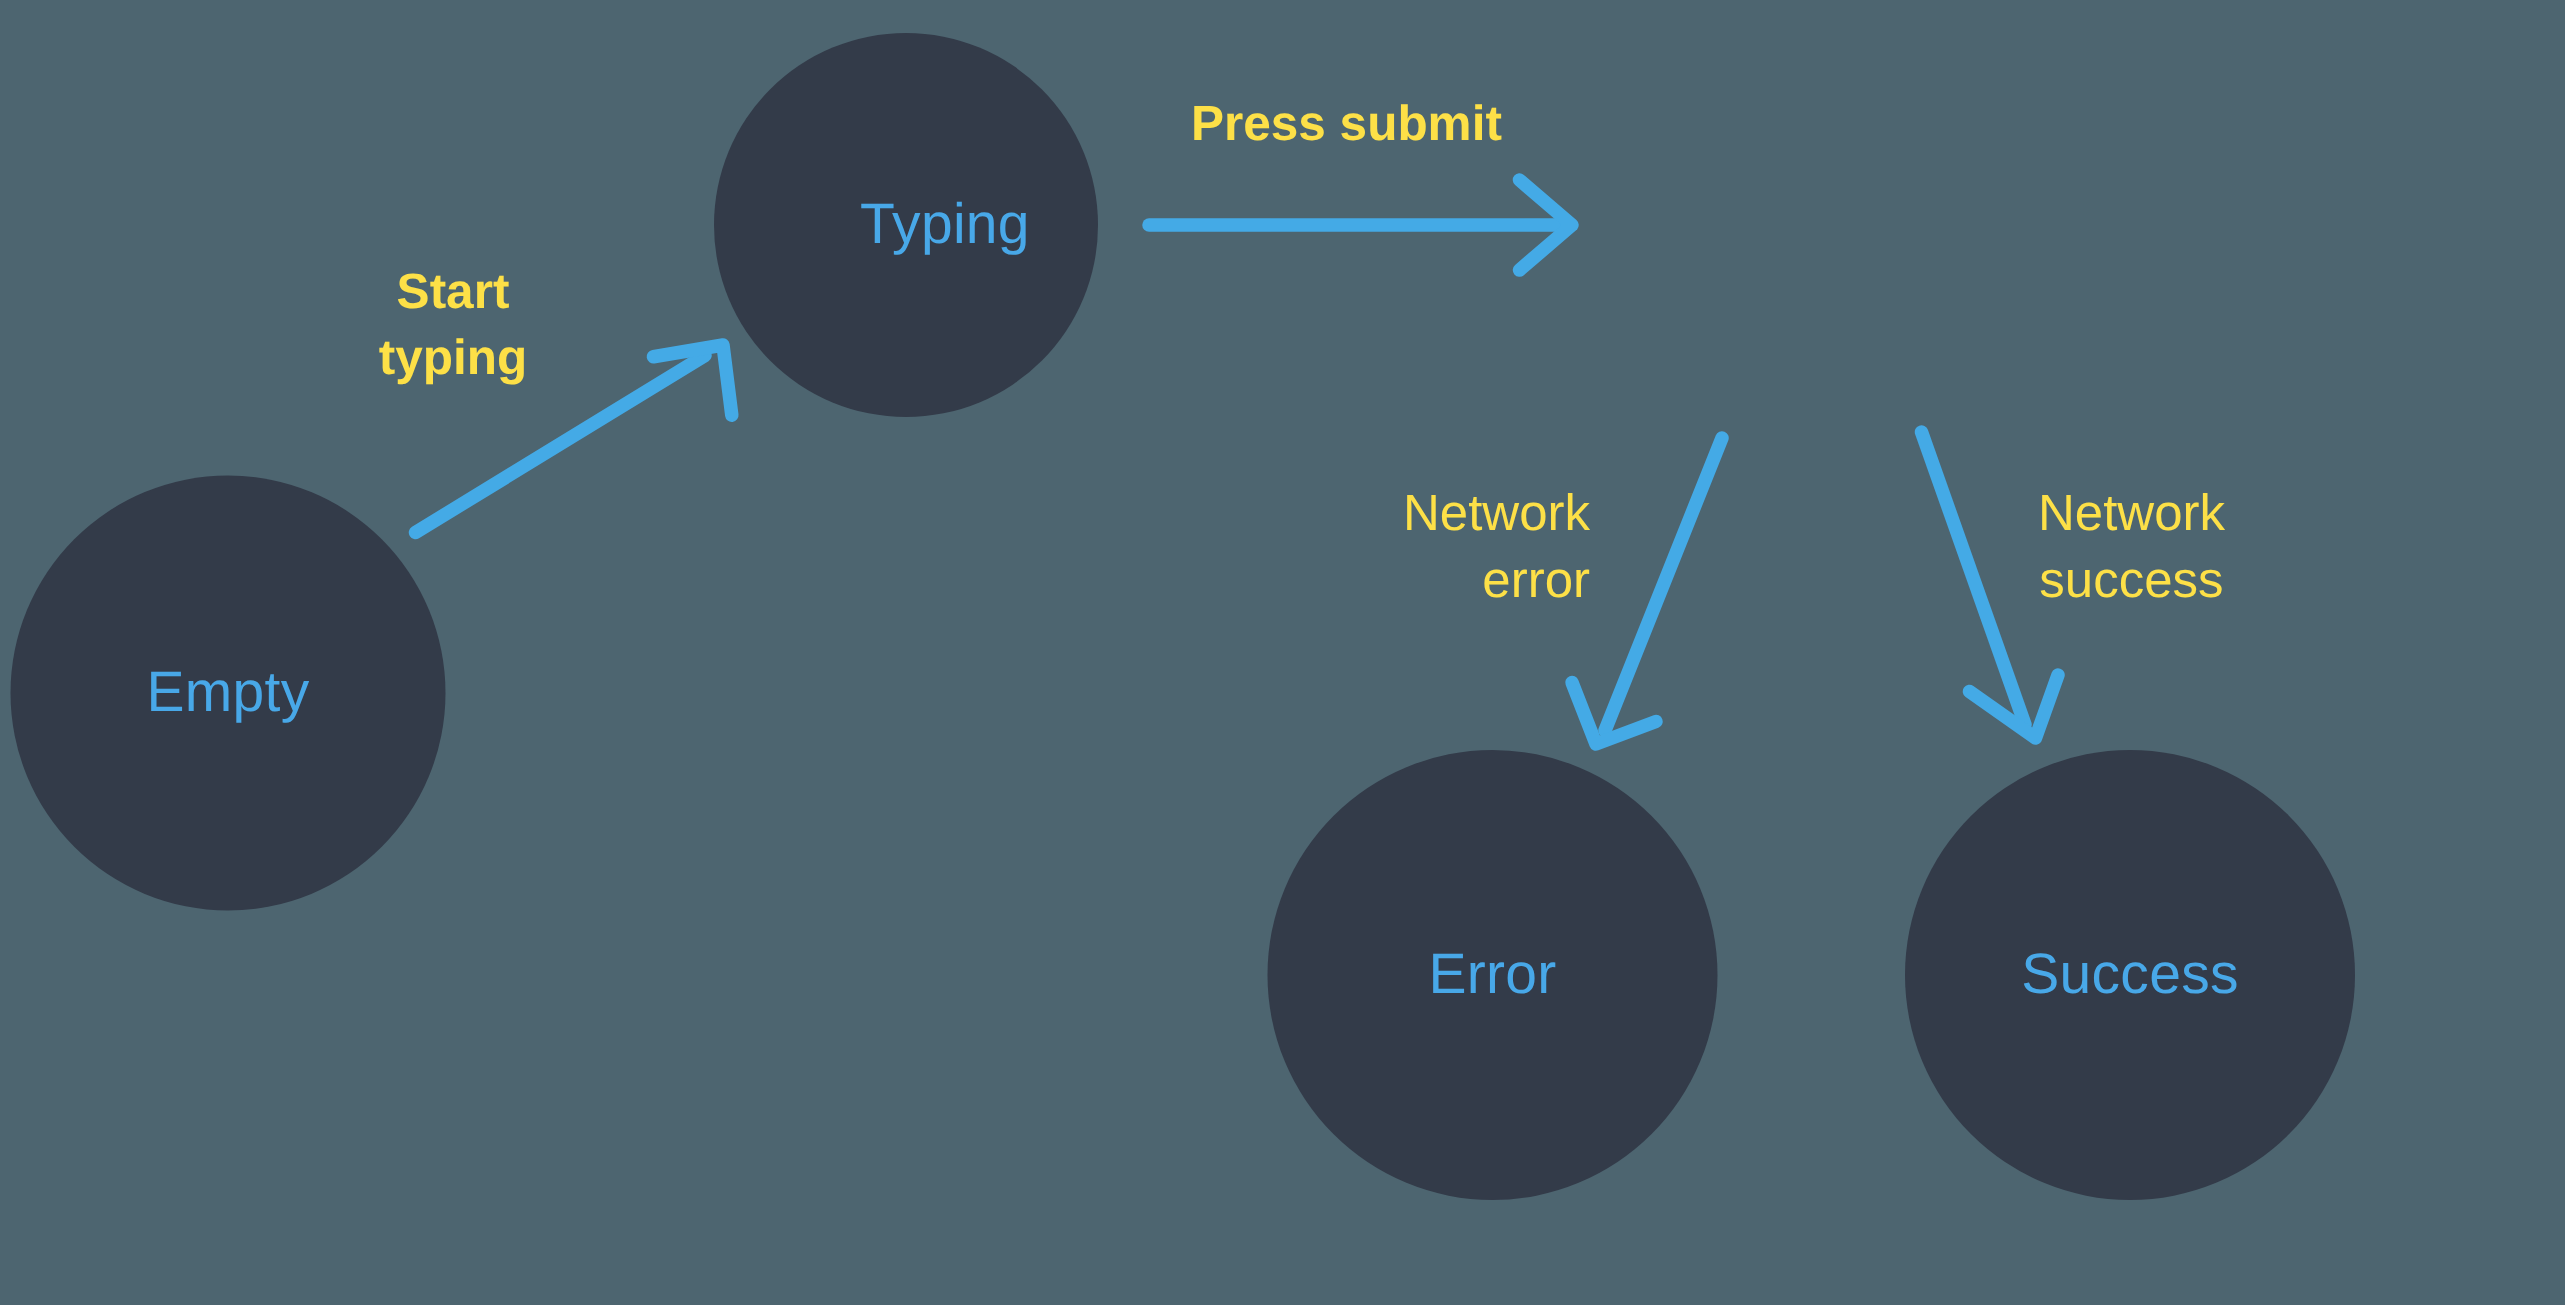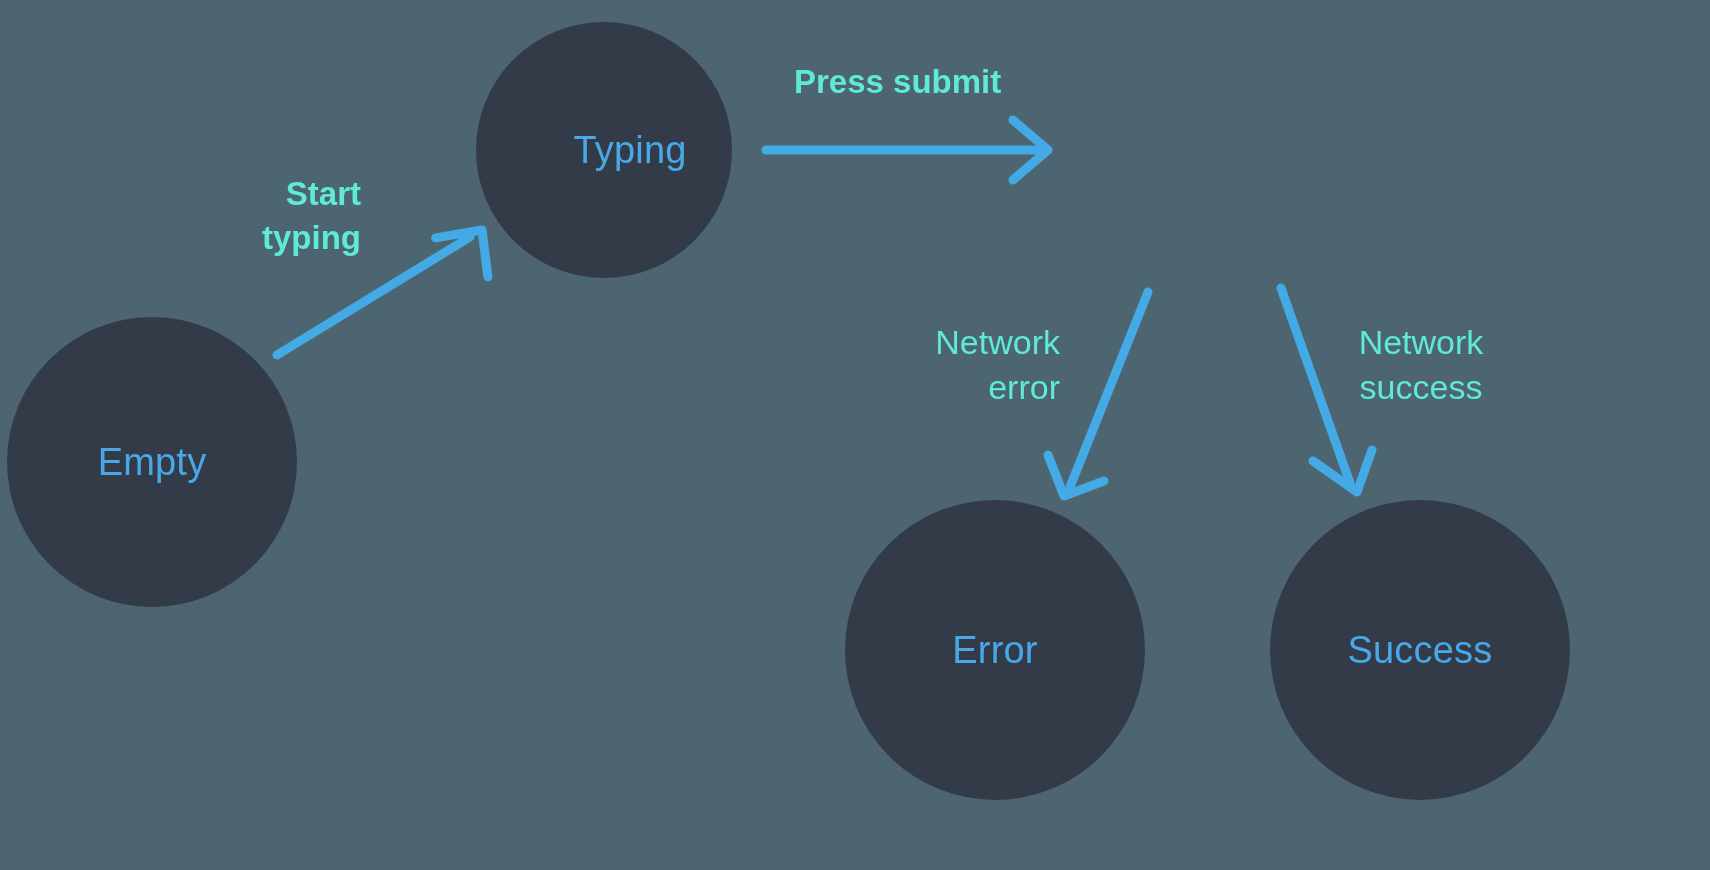--- a/index.html
+++ b/index.html
@@ -33,30 +33,30 @@
   .node-label {
     color: #48a8e8;
     font-size: 38px;
     font-weight: 400;
     letter-spacing: 0.2px;
     white-space: nowrap;
     text-align: center;
   }
   .edge-label {
     position: absolute;
-    color: #5eead4;
+    color: #fde047;
     font-size: 34px;
     line-height: 1.32;
     white-space: pre-line;
   }
   .edge-label.bold {
     font-weight: bold;
     font-size: 33px;
   }
-  .lbl-start-typing { font-weight: bold; text-align: right; }
+  .lbl-start-typing { font-weight: bold; text-align: center; }
   .lbl-network-error { text-align: right; }
   .lbl-network-success { text-align: center; }
 </style>
 </head>
 <body>
 
 <div id="stage">
 
   <svg id="edge-layer" viewBox="0 0 1710 870">
 

